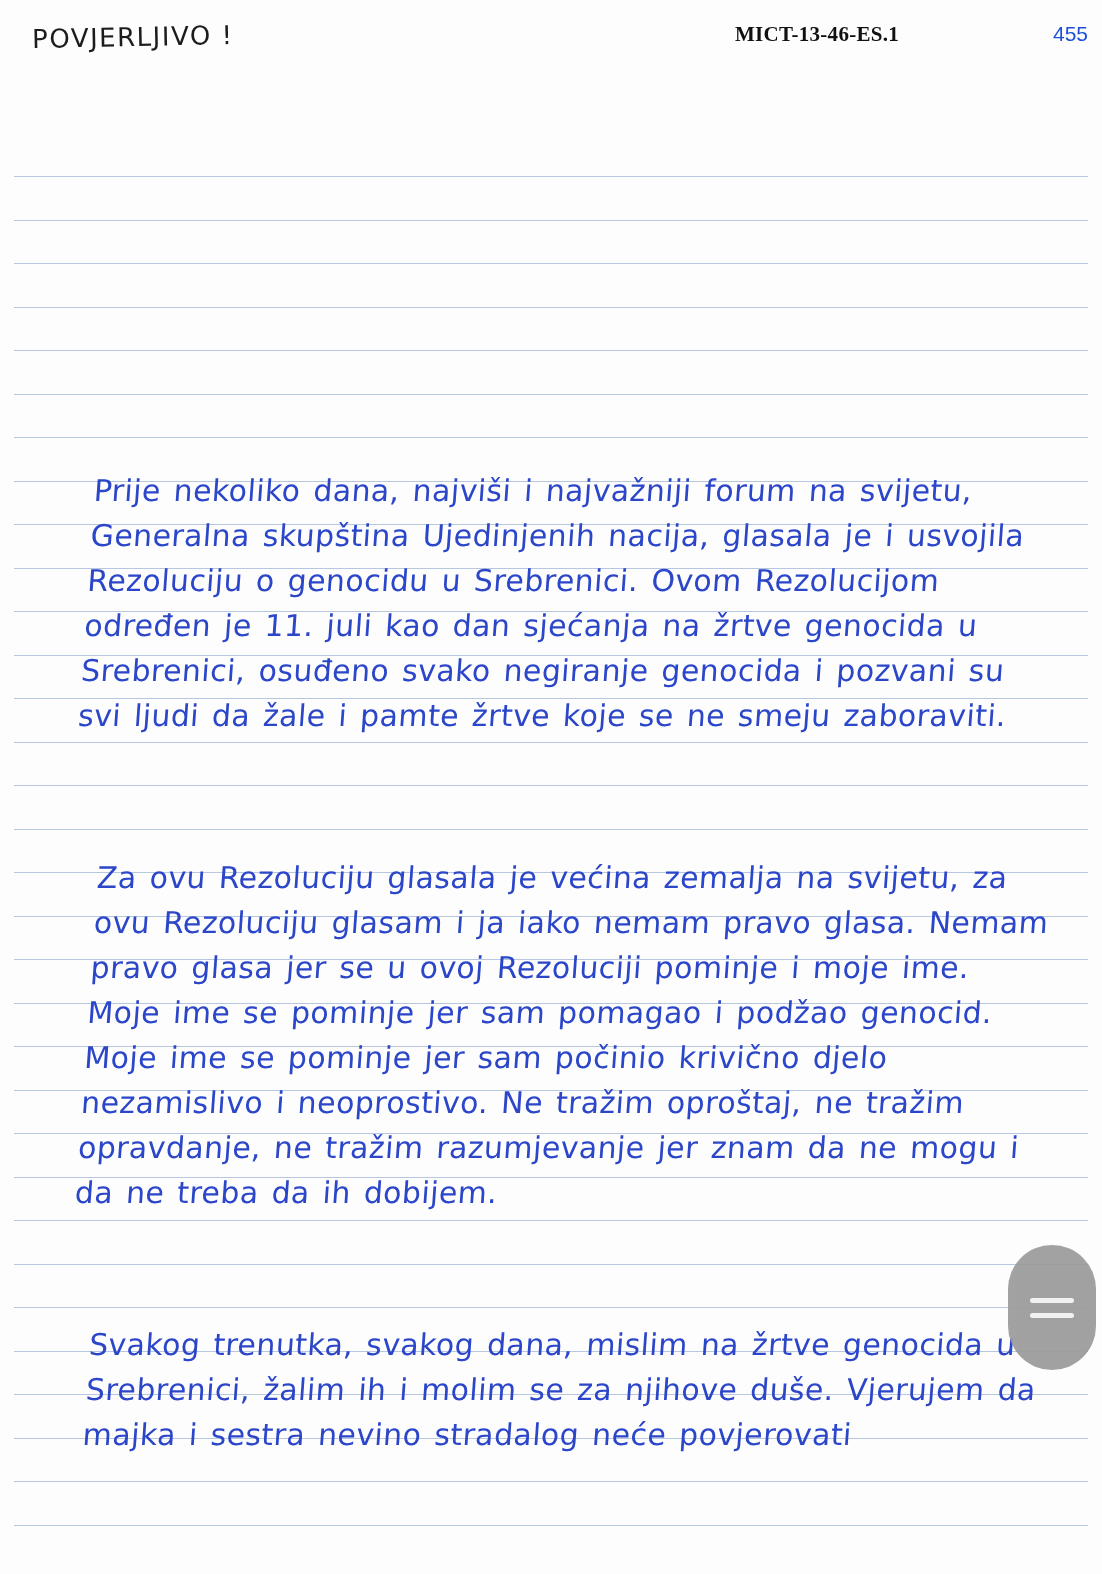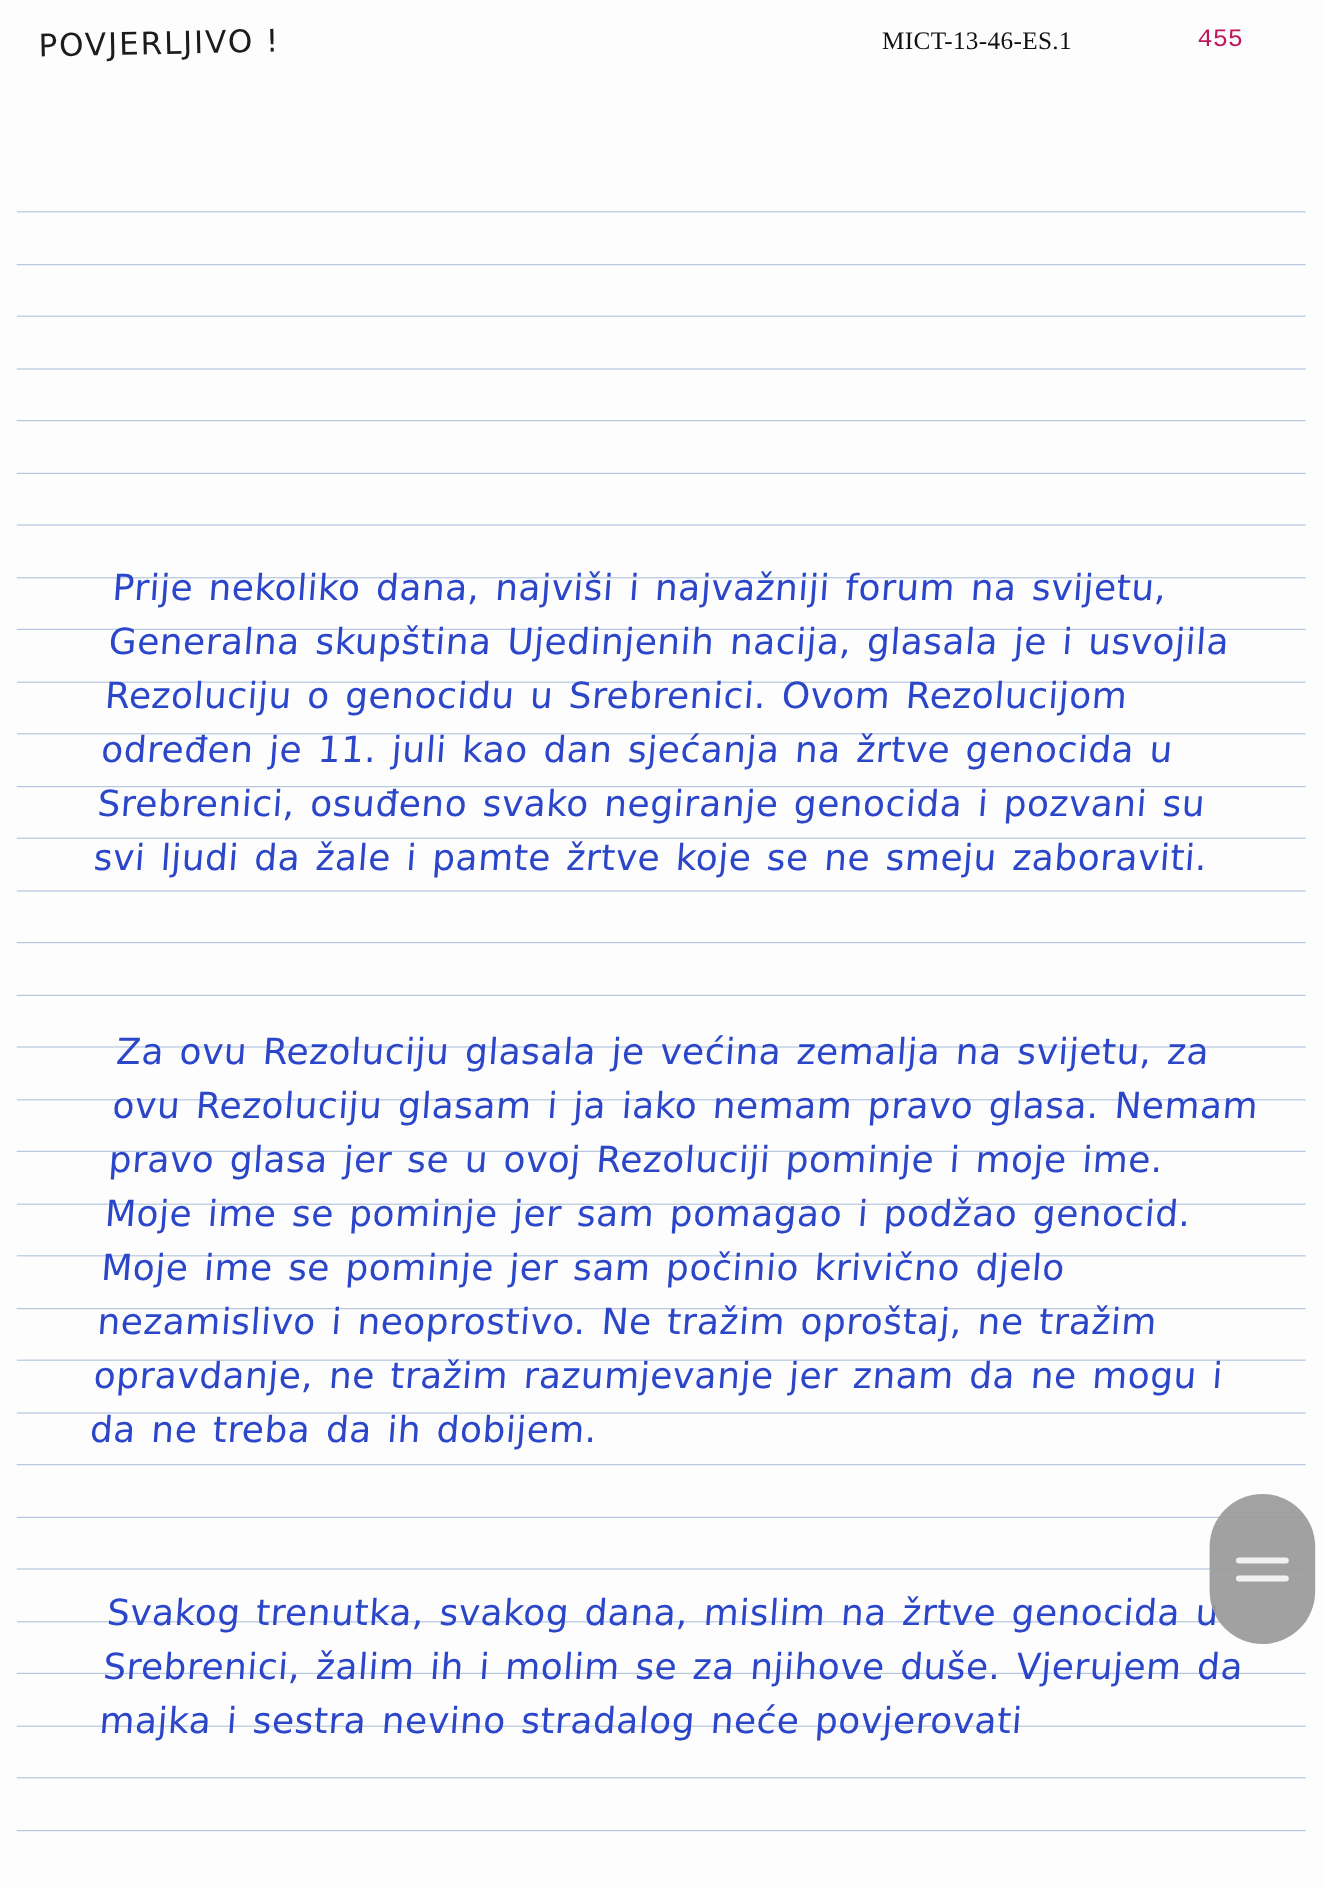--- a/index.html
+++ b/index.html
@@ -38,28 +38,29 @@
     font-weight: 400;
   }
   .doc-ref {
     position: absolute;
     left: 735px;
     top: 22px;
     font-family: "Liberation Serif", serif;
     font-size: 21px;
     color: #111;
     letter-spacing: 0.3px;
+    font-weight: bold;
   }
   .page-number {
     position: absolute;
-    left: 998px;
+    left: 1053px;
     top: 22px;
-    font-family: Liberation Mono, monospace;
+    font-family: Liberation Sans, sans-serif;
     font-size: 21px;
-    color: #be185d;
+    color: #1d4ed8;
   }
 
   
   .rules {
     position: absolute;
     left: 0;
     top: 0;
     width: 1102px;
     height: 1574px;
     pointer-events: none;

